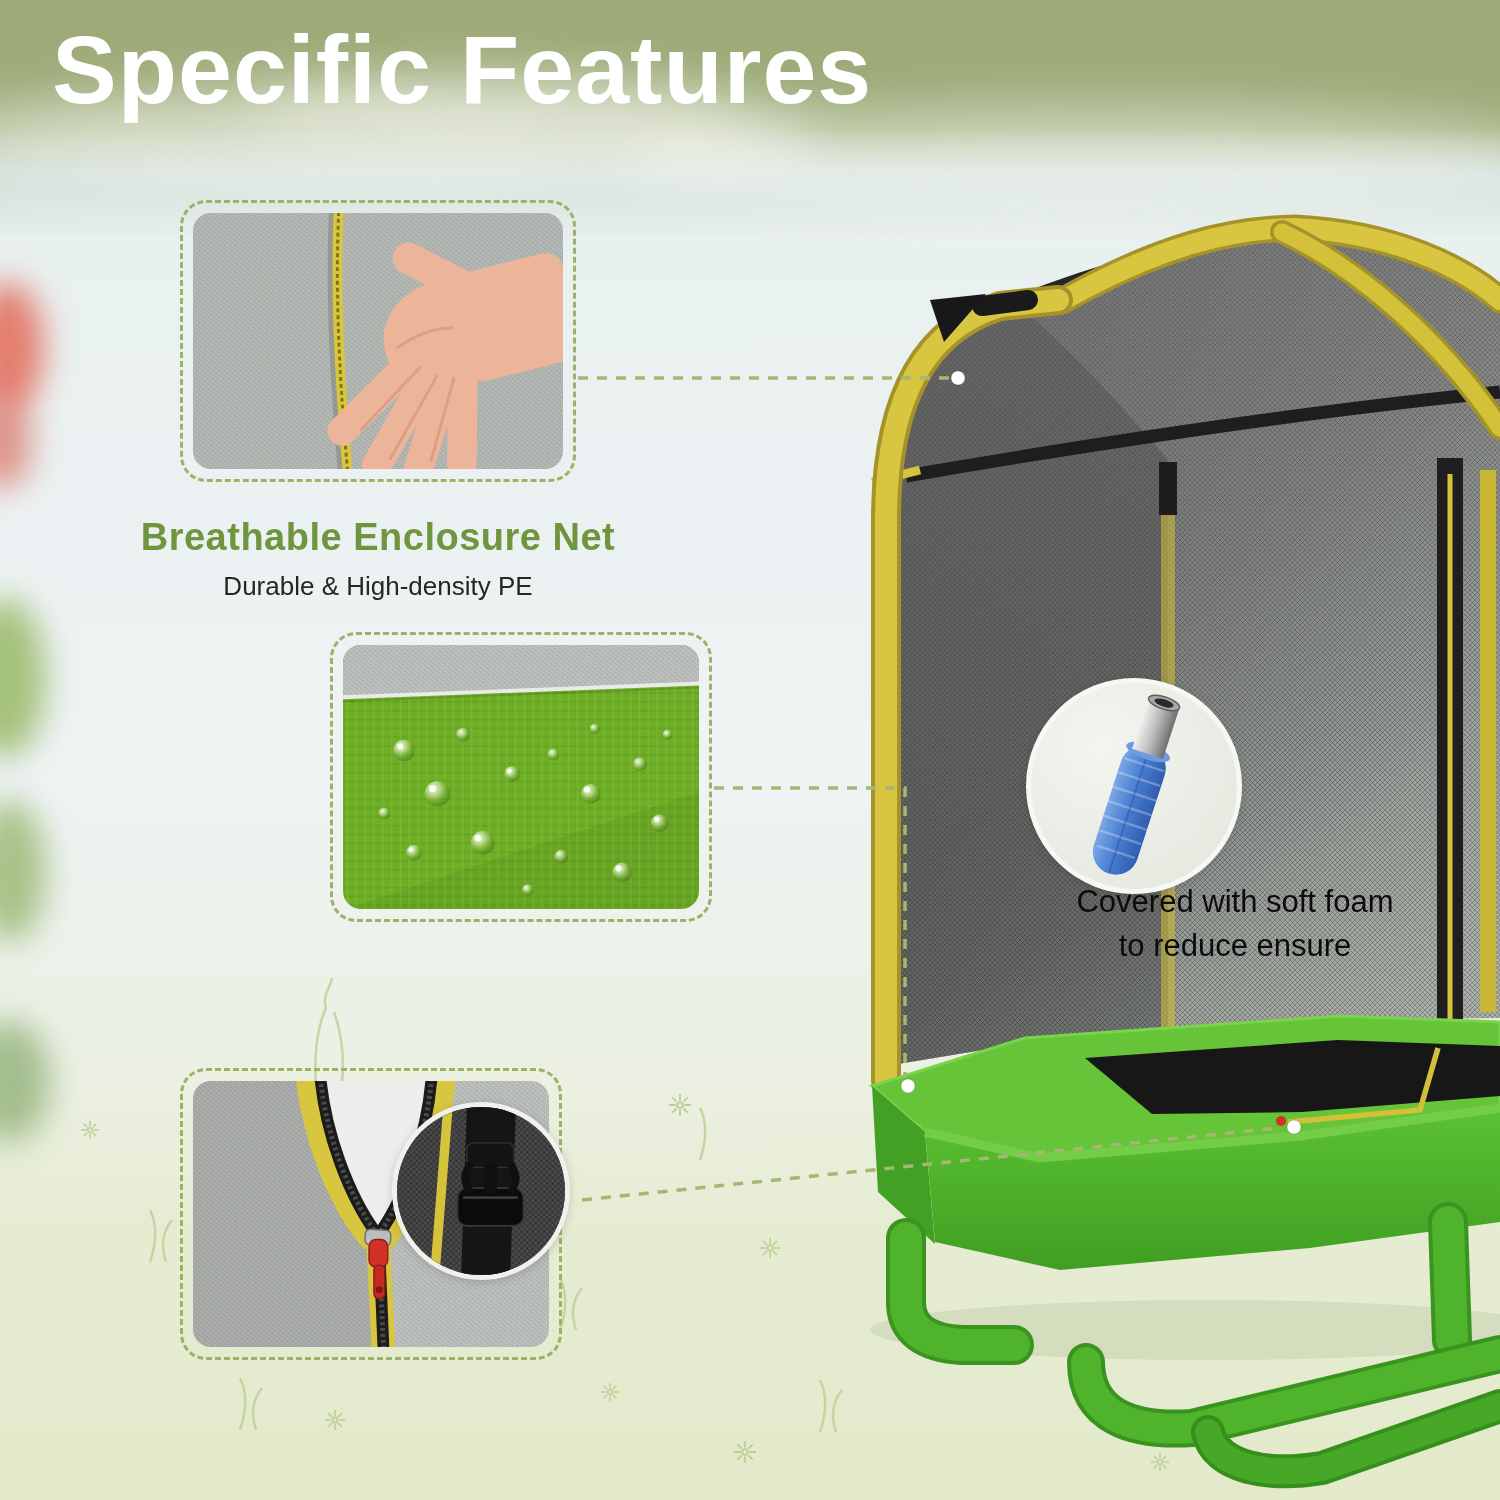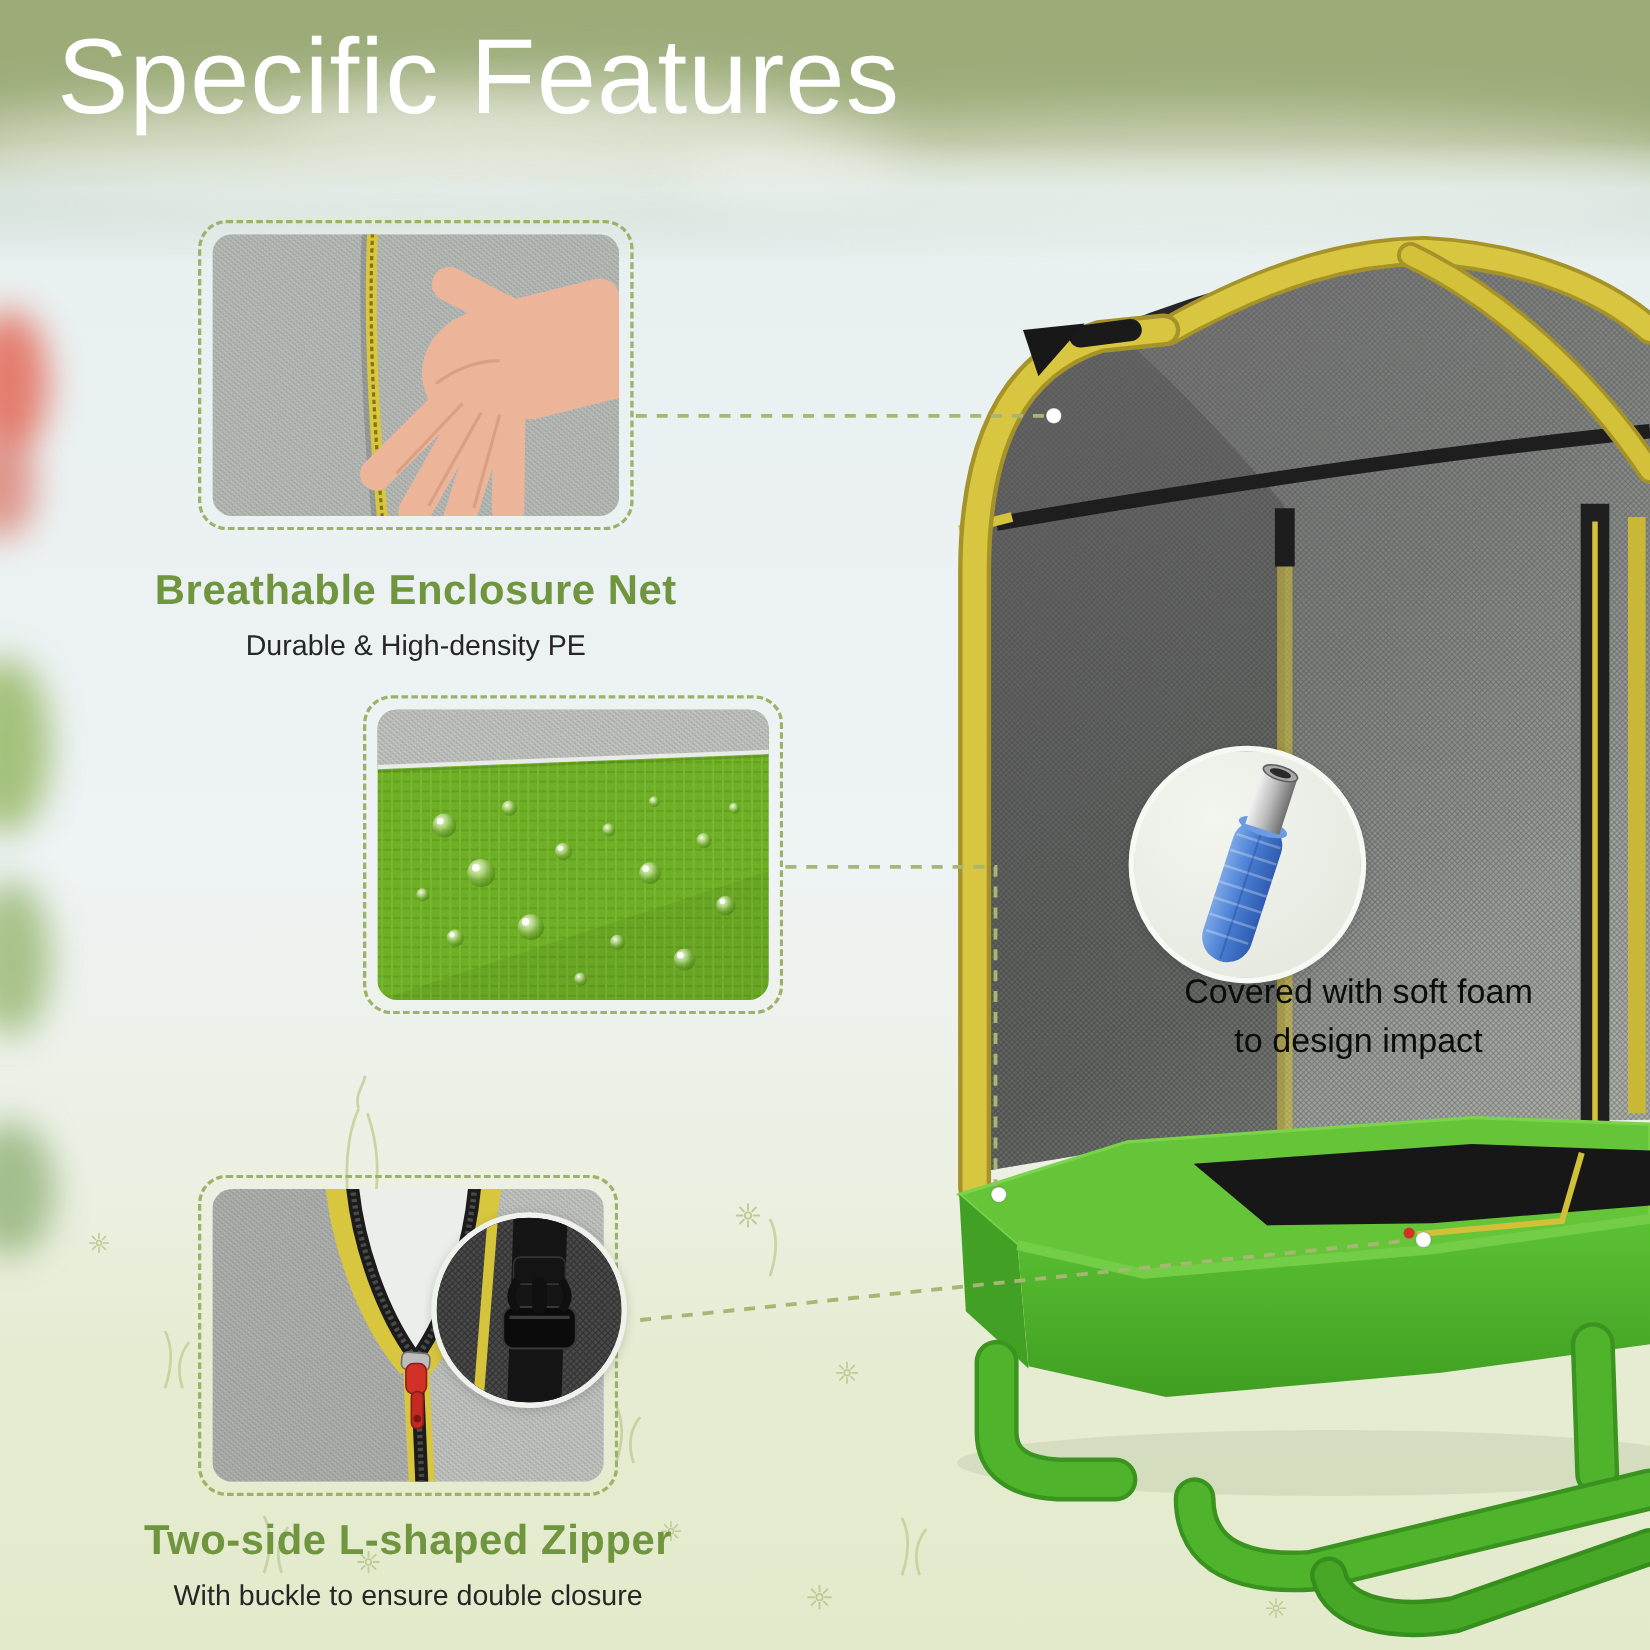--- a/index.html
+++ b/index.html
@@ -16,21 +16,21 @@
   .c2{left:620px;top:108px;width:950px;height:100px;opacity:.5;}
   .c3{left:250px;top:75px;width:500px;height:70px;opacity:.35;}
   .blob{position:absolute;border-radius:50%;filter:blur(16px);}
   .b1{left:-28px;top:282px;width:72px;height:132px;background:#e2604d;opacity:.8;}
   .b2{left:-30px;top:398px;width:62px;height:92px;background:#d55948;opacity:.6;}
   .b3{left:-36px;top:598px;width:82px;height:160px;background:#86ad4a;opacity:.7;}
   .b4{left:-26px;top:800px;width:72px;height:142px;background:#79a244;opacity:.6;}
   .b5{left:-32px;top:1020px;width:82px;height:122px;background:#5c8c3a;opacity:.5;}
 
   .title{position:absolute;left:52px;top:14px;margin:0;z-index:4;
-    font-size:97px;font-weight:400;color:#ffffff;letter-spacing:1px;}
+    font-size:97px;font-weight:700;color:#ffffff;letter-spacing:1px;}
 
   .scene{position:absolute;left:0;top:0;width:1500px;height:1500px;z-index:1;}
 
   .card{position:absolute;z-index:2;border:3px dashed #9db269;border-radius:26px;padding:10px;}
   .card .thumb{width:100%;height:100%;border-radius:18px;overflow:hidden;}
   .card svg{display:block;width:100%;height:100%;}
   .card1{left:180px;top:200px;width:396px;height:282px;}
   .card2{left:330px;top:632px;width:382px;height:290px;}
   .card3{left:180px;top:1068px;width:382px;height:292px;}
 
@@ -312,24 +312,20 @@
       <rect width="178" height="178" fill="url(#dmesh)"></rect>
       <path d="M54,0 L40,178" stroke="#d6c33c" stroke-width="10"></path>
       <path d="M100,0 L94,178" stroke="#151515" stroke-width="52"></path>
       <rect x="64" y="86" width="70" height="40" rx="10" fill="#0b0b0b" stroke="#383838" stroke-width="2"></rect>
       <rect x="74" y="38" width="50" height="26" rx="7" fill="#141414" stroke="#333333" stroke-width="1.5"></rect>
       <rect x="92" y="58" width="14" height="34" rx="5" fill="#101010"></rect>
       <path d="M78,60 C70,72 70,80 78,90 M120,60 C128,72 128,80 120,90" stroke="#101010" stroke-width="8" fill="none"></path>
       <path d="M70,96 h58" stroke="#3c3c3c" stroke-width="3"></path>
     </svg>
   </div>
-  <div class="feat-text t3">
-    <div class="feat-title">Two-side L-shaped Zipper</div>
-    <div class="feat-sub">With buckle to ensure double closure</div>
-  </div>
 
   <div class="inset foam">
     <svg viewBox="0 0 216 216">
       <defs>
         <linearGradient id="foamG" x1="0" y1="0" x2="1" y2="0">
           <stop offset="0" stop-color="#7ba7e6"></stop>
             <stop offset="0.45" stop-color="#4a7fd4"></stop>
             <stop offset="1" stop-color="#2f5cb0"></stop>
         </linearGradient>
         <linearGradient id="metG" x1="0" y1="0" x2="1" y2="0">
@@ -344,16 +340,16 @@
         <path d="M108,66 V202" stroke="rgba(20,40,90,0.25)" stroke-width="2"></path>
         <ellipse cx="108" cy="70" rx="24" ry="8" fill="#6d9be2"></ellipse>
         <rect x="91" y="16" width="34" height="56" fill="url(#metG)"></rect>
         <ellipse cx="108" cy="16" rx="17" ry="6.5" fill="#a8a8a8" stroke="#5e5e5e" stroke-width="1.5"></ellipse>
         <ellipse cx="108" cy="16" rx="10.5" ry="3.8" fill="#2a2a2a"></ellipse>
       </g>
     </svg>
   </div>
   <div class="callout">
     <span>Covered with soft foam</span><br>
-    <span>to design impact</span>
+    <span>to reduce ensure</span>
   </div>
 
 </div>
 
 </body></html>

